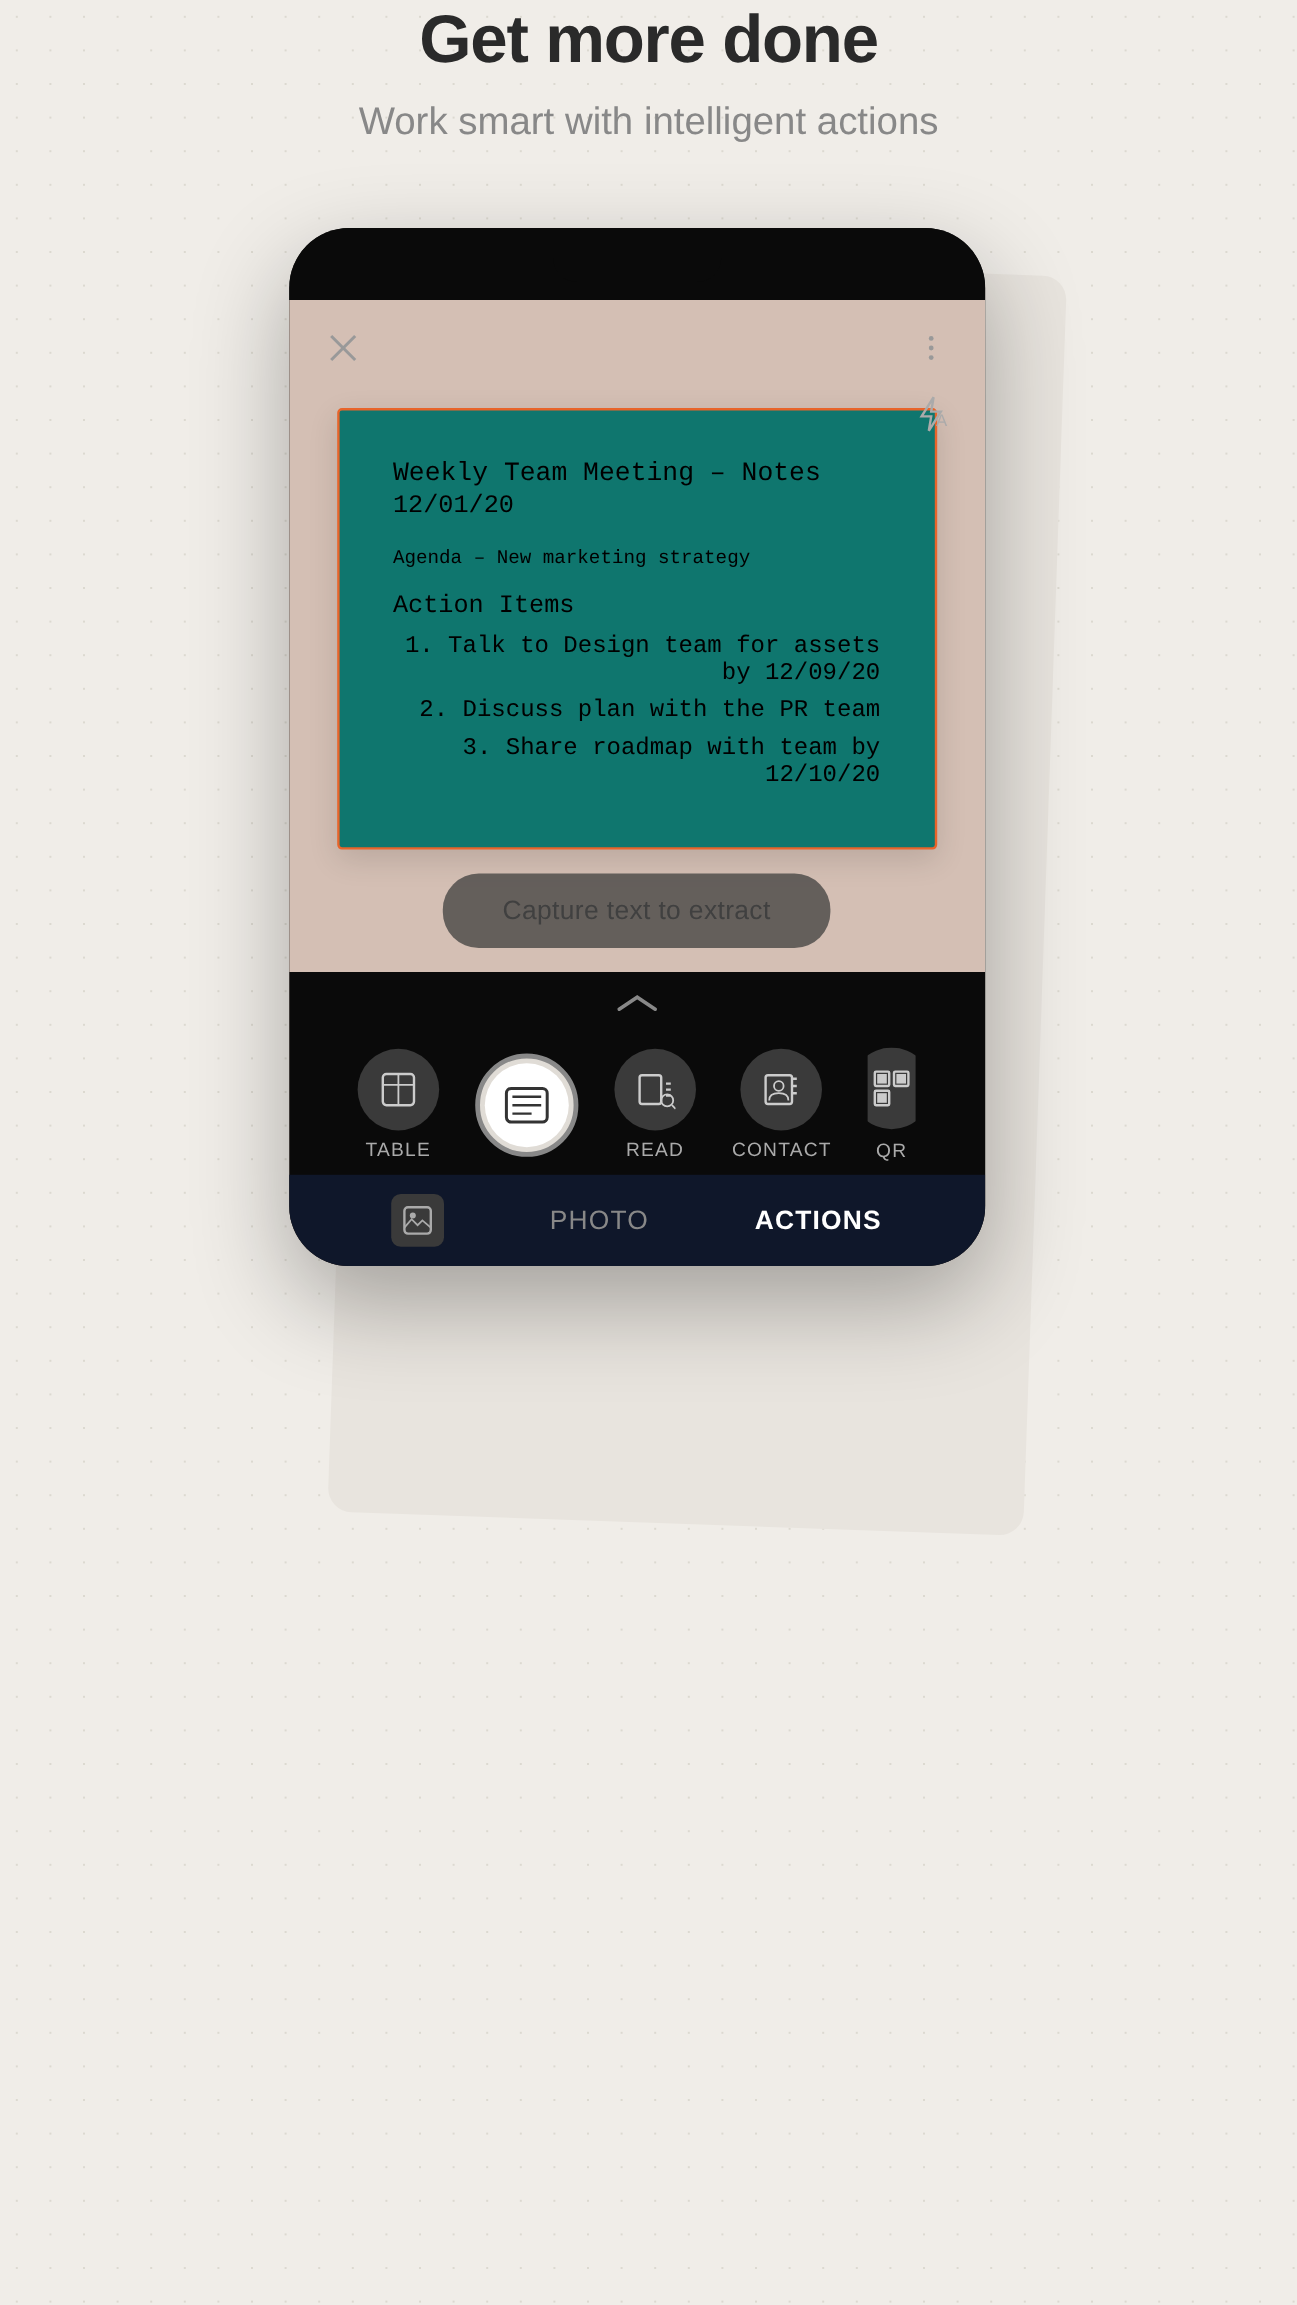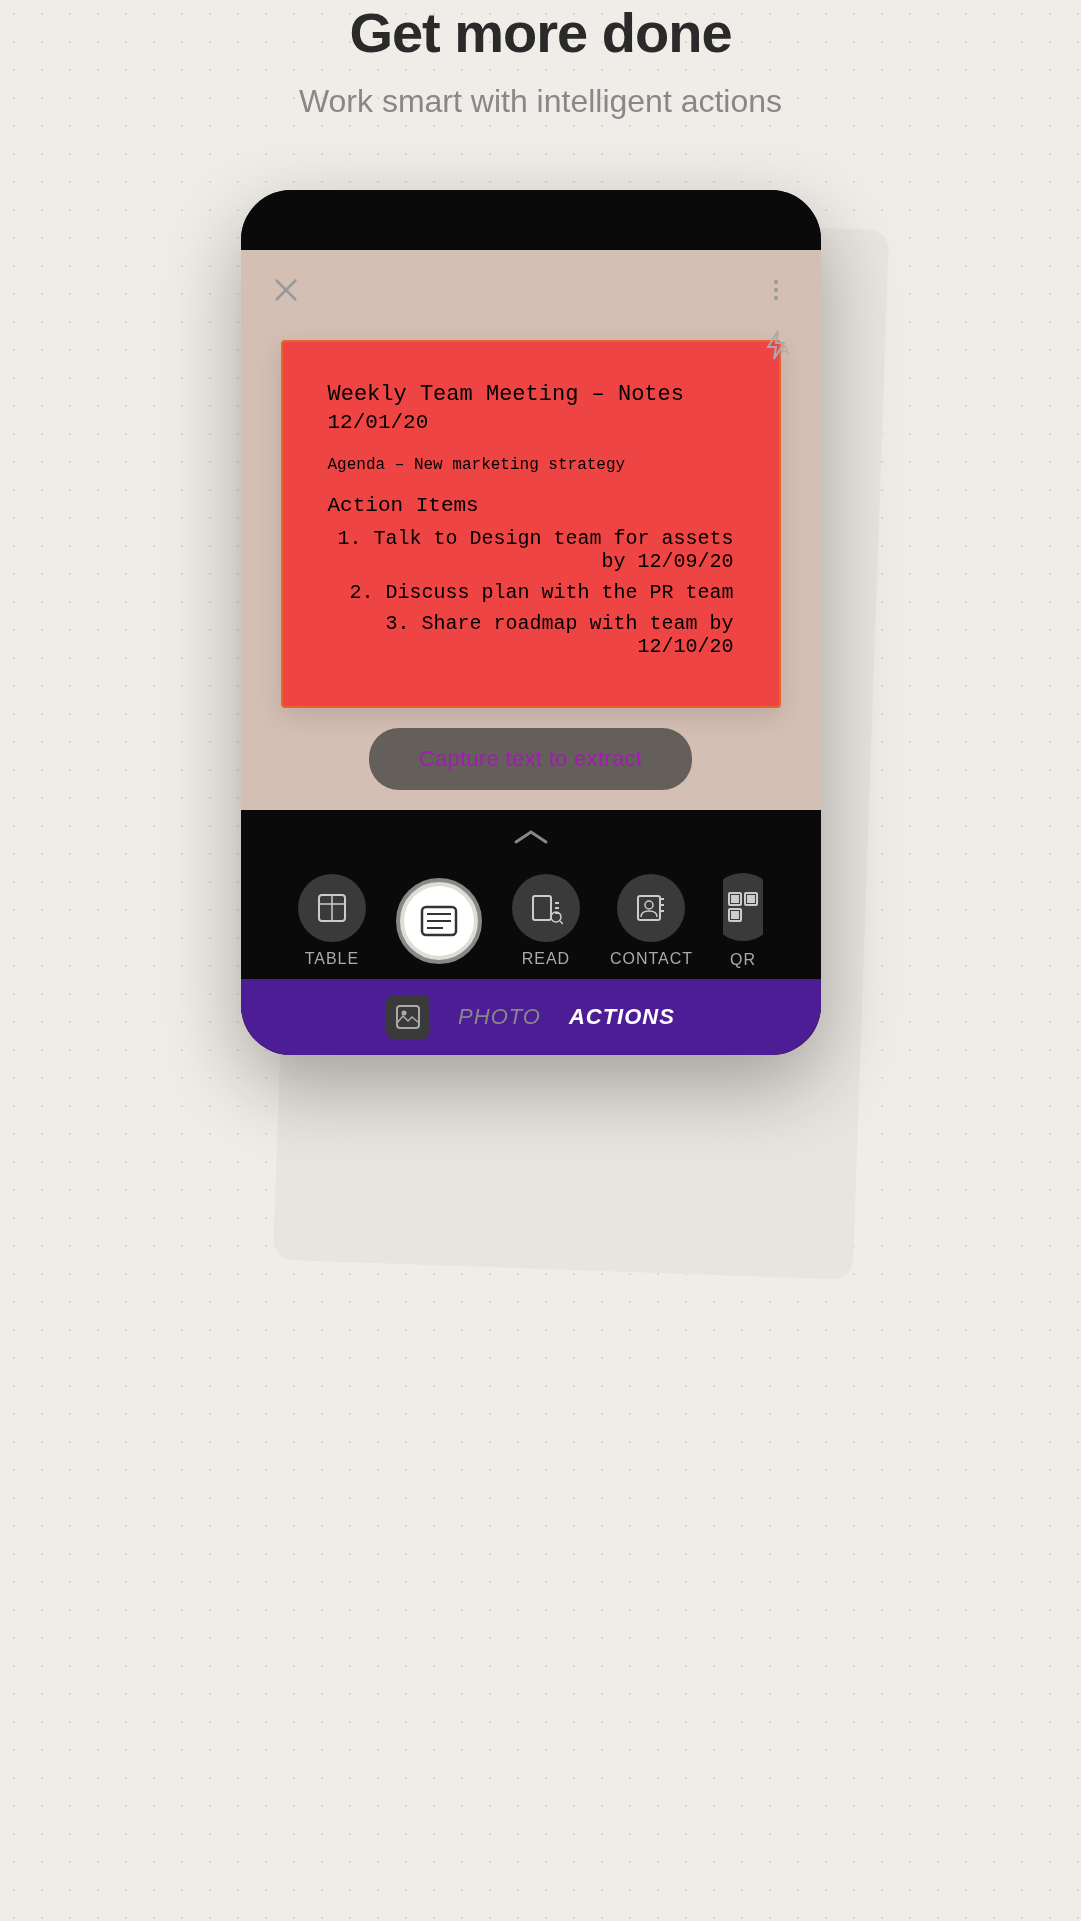--- a/index.html
+++ b/index.html
@@ -155,21 +155,21 @@
       width: 40px;
       height: 40px;
       display: flex;
       align-items: center;
       justify-content: center;
     }
 
     
     .document-card {
       margin: 10px 40px 20px 40px;
-      background: #ef4444;
+      background: #0f766e;
       border: 2.5px solid #e8642a;
       border-radius: 4px;
       padding: 40px 45px;
       box-shadow: 0 8px 25px rgba(0,0,0,0.12);
     }
 
     .doc-title {
       font-size: 22px;
       font-weight: 500;
       margin-bottom: 4px;
@@ -199,21 +199,21 @@
       margin-bottom: 8px;
       font-family: 'Courier New', cursive;
       text-align: right;
     }
 
     
     .capture-btn {
       margin: 15px auto 20px auto;
       display: block;
       background: rgba(80, 78, 75, 0.85);
-      color: #a21caf;
+      color: #404040;
       border: none;
       border-radius: 30px;
       padding: 18px 50px;
       font-size: 22px;
       cursor: pointer;
       letter-spacing: 0.3px;
     }
 
     
     .bottom-bar {
@@ -281,23 +281,22 @@
       align-items: center;
       justify-content: center;
     }
 
     
     .bottom-nav {
       display: flex;
       justify-content: center;
       align-items: center;
       padding: 16px 30px;
-      gap: 28px;
-      background: #4c1d95;
-      font-style: italic;
+      gap: 88px;
+      background: #0f172a;
     }
 
     .nav-tab {
       display: flex;
       align-items: center;
       gap: 12px;
       cursor: pointer;
     }
 
     .gallery-icon {

